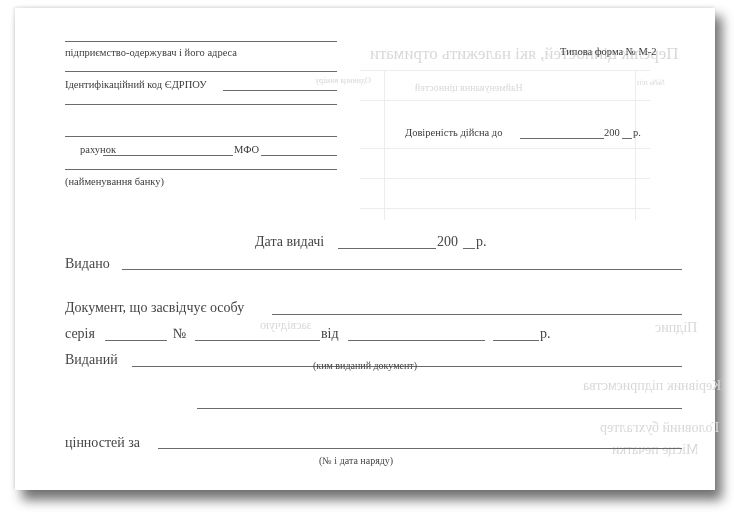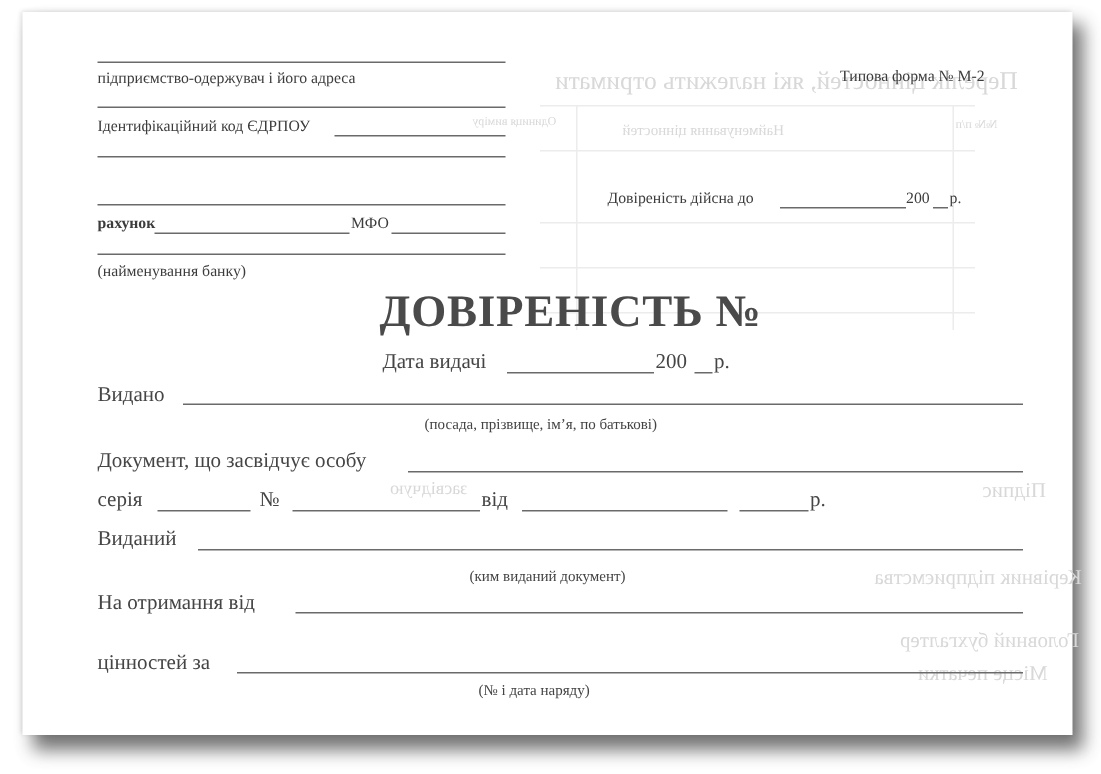--- a/index.html
+++ b/index.html
@@ -91,63 +91,60 @@
   <div class="rule" style="left:50px; top:33px; width:272px;"></div>
   <div class="abs small" style="left:50px; top:39px;">підприємство-одержувач і його адреса</div>
 
   <div class="rule" style="left:50px; top:63px; width:272px;"></div>
   <div class="abs small" style="left:50px; top:71px;">Ідентифікаційний код ЄДРПОУ</div>
   <div class="rule" style="left:208px; top:82px; width:114px;"></div>
 
   <div class="rule" style="left:50px; top:96px; width:272px;"></div>
 
   <div class="rule" style="left:50px; top:128px; width:272px;"></div>
-  <div class="abs small" style="left:50px; top:136px;font-weight:bold;">рахунок</div>
+  <div class="abs small" style="left:65px; top:136px;">рахунок</div>
   <div class="rule" style="left:88px; top:147px; width:130px;"></div>
   <div class="abs small" style="left:219px; top:136px;">МФО</div>
   <div class="rule" style="left:246px; top:147px; width:76px;"></div>
 
   <div class="rule" style="left:50px; top:161px; width:272px;"></div>
   <div class="abs small" style="left:50px; top:168px;">(найменування банку)</div>
 
   <div class="abs small" style="left:390px; top:119px;">Довіреність дійсна до</div>
   <div class="rule" style="left:505px; top:130px; width:84px;"></div>
   <div class="abs small" style="left:589px; top:119px;">200</div>
   <div class="rule" style="left:607px; top:130px; width:10px;"></div>
   <div class="abs small" style="left:618px; top:119px;">р.</div>
 
-  <div class="abs title" style="left:238px; top:183px;">ДОВІРЕНІСТЬ №</div>
   <div class="rule" style="left:465px; top:211px; width:0px; border:none;"></div>
 
   <div class="abs mid" style="left:240px; top:226px;">Дата видачі</div>
   <div class="rule" style="left:323px; top:240px; width:98px;"></div>
   <div class="abs mid" style="left:422px; top:226px;">200</div>
   <div class="rule" style="left:448px; top:240px; width:12px;"></div>
   <div class="abs mid" style="left:461px; top:226px;">р.</div>
 
   <div class="abs mid" style="left:50px; top:248px;">Видано</div>
   <div class="rule" style="left:107px; top:261px; width:560px;"></div>
-  <div class="abs caption" style="left:268px; top:270px;">(посада, прізвище, ім’я, по батькові)</div>
 
   <div class="abs mid" style="left:50px; top:292px;">Документ, що засвідчує особу</div>
   <div class="rule" style="left:257px; top:306px; width:410px;"></div>
 
   <div class="abs mid" style="left:50px; top:318px;">серія</div>
   <div class="rule" style="left:90px; top:332px; width:62px;"></div>
   <div class="abs mid" style="left:158px; top:318px;">№</div>
   <div class="rule" style="left:180px; top:332px; width:125px;"></div>
   <div class="abs mid" style="left:306px; top:318px;">від</div>
   <div class="rule" style="left:333px; top:332px; width:137px;"></div>
   <div class="rule" style="left:478px; top:332px; width:46px;"></div>
   <div class="abs mid" style="left:525px; top:318px;">р.</div>
 
   <div class="abs mid" style="left:50px; top:344px;">Виданий</div>
   <div class="rule" style="left:117px; top:358px; width:550px;"></div>
-  <div class="abs caption" style="left:298px; top:371px;">(ким виданий документ)</div>
+  <div class="abs caption" style="left:298px; top:352px;">(ким виданий документ)</div>
 
-  <div class="abs mid" style="left:50px; top:387px;">На отримання від</div>
   <div class="rule" style="left:182px; top:400px; width:485px;"></div>
 
   <div class="abs mid" style="left:50px; top:427px;">цінностей за</div>
   <div class="rule" style="left:143px; top:440px; width:524px;"></div>
   <div class="abs caption" style="left:304px; top:447px;">(№ і дата наряду)</div>
 
 </div>
 
 </body></html>

